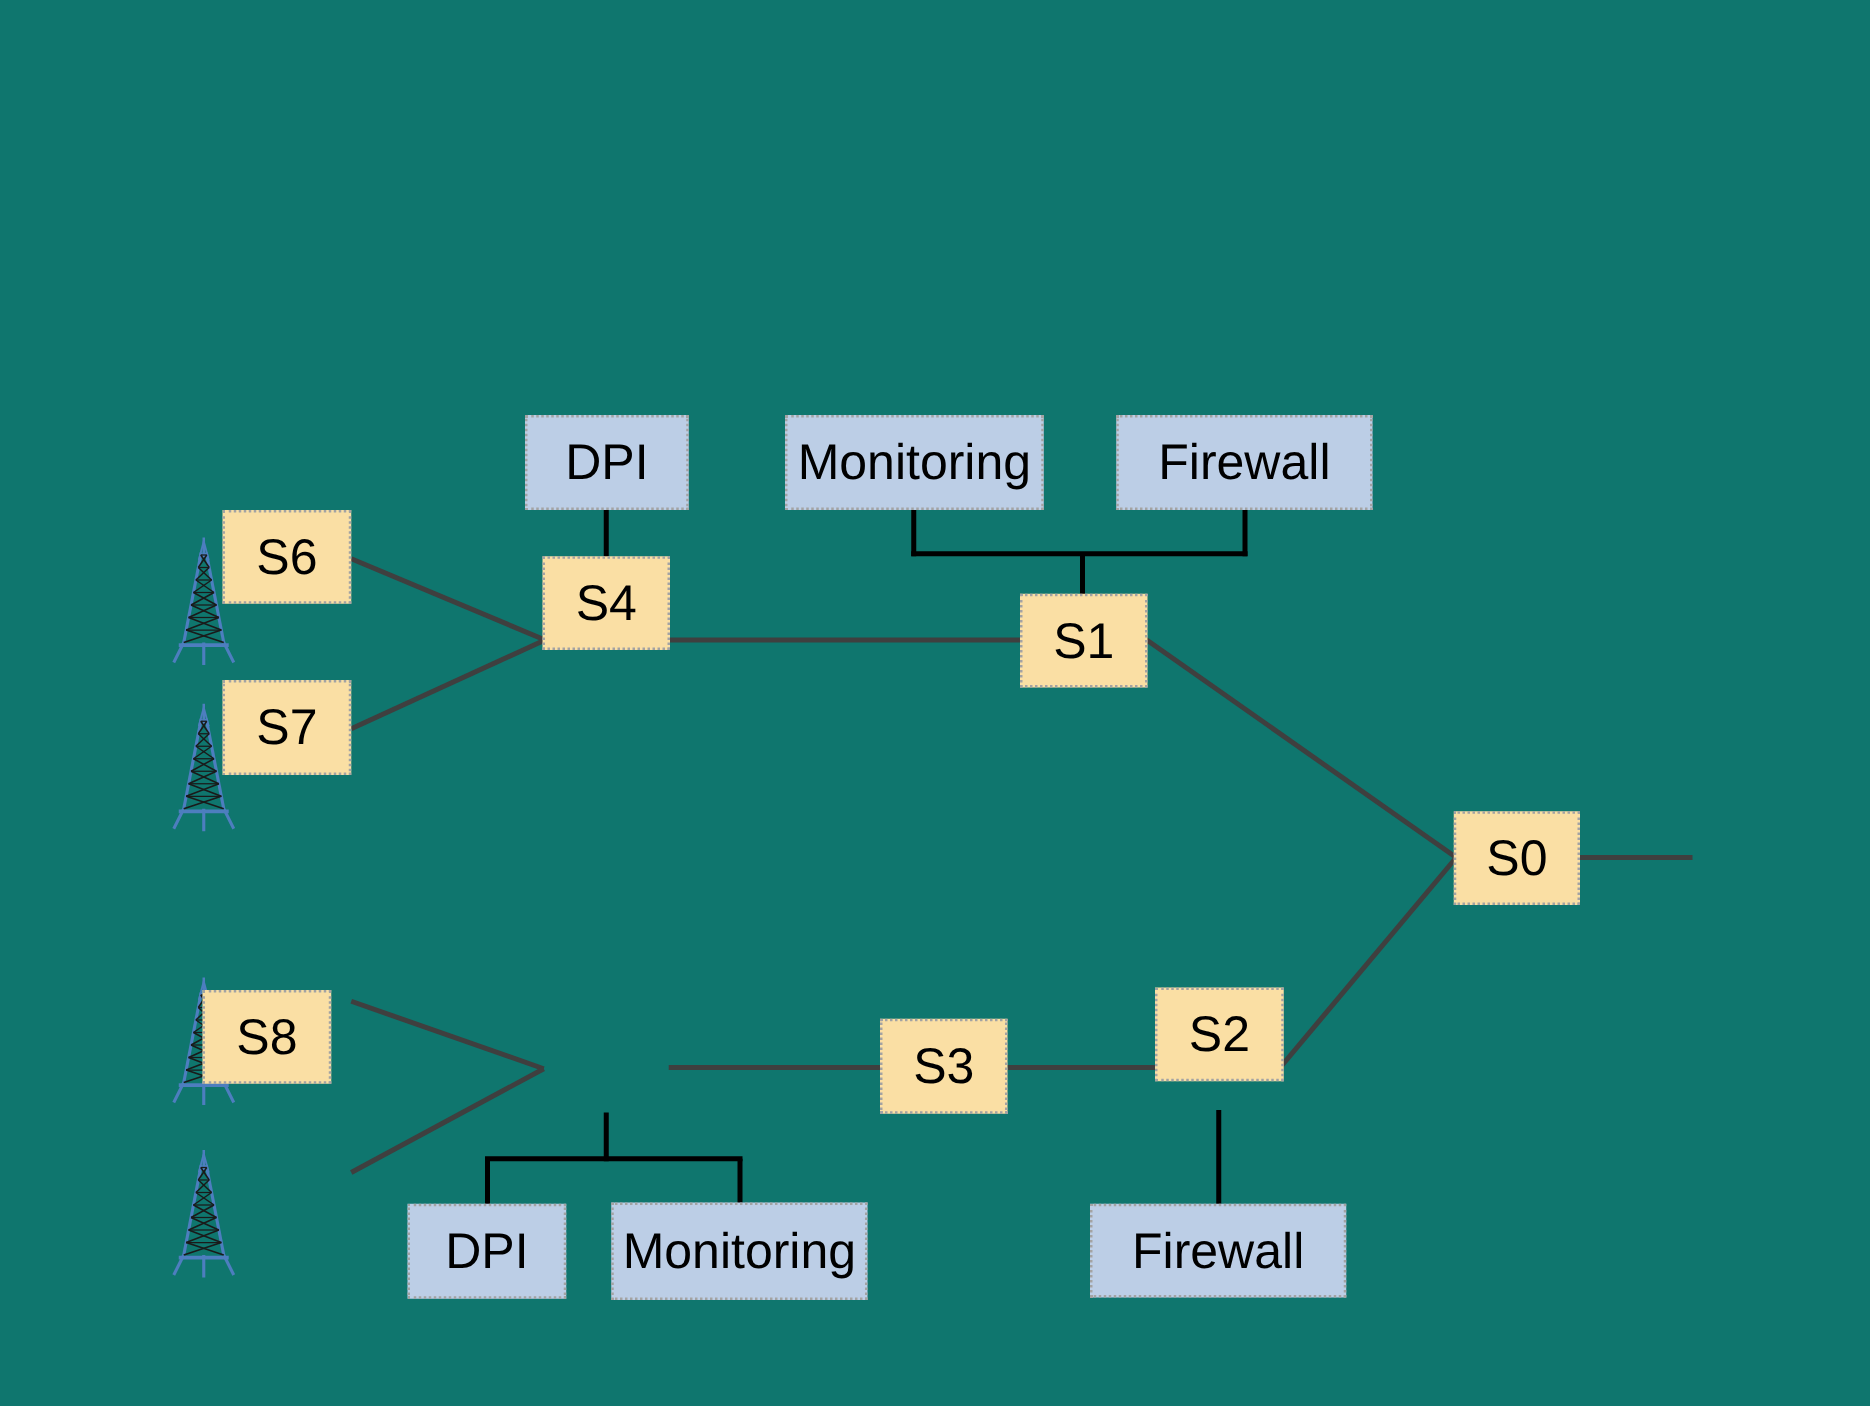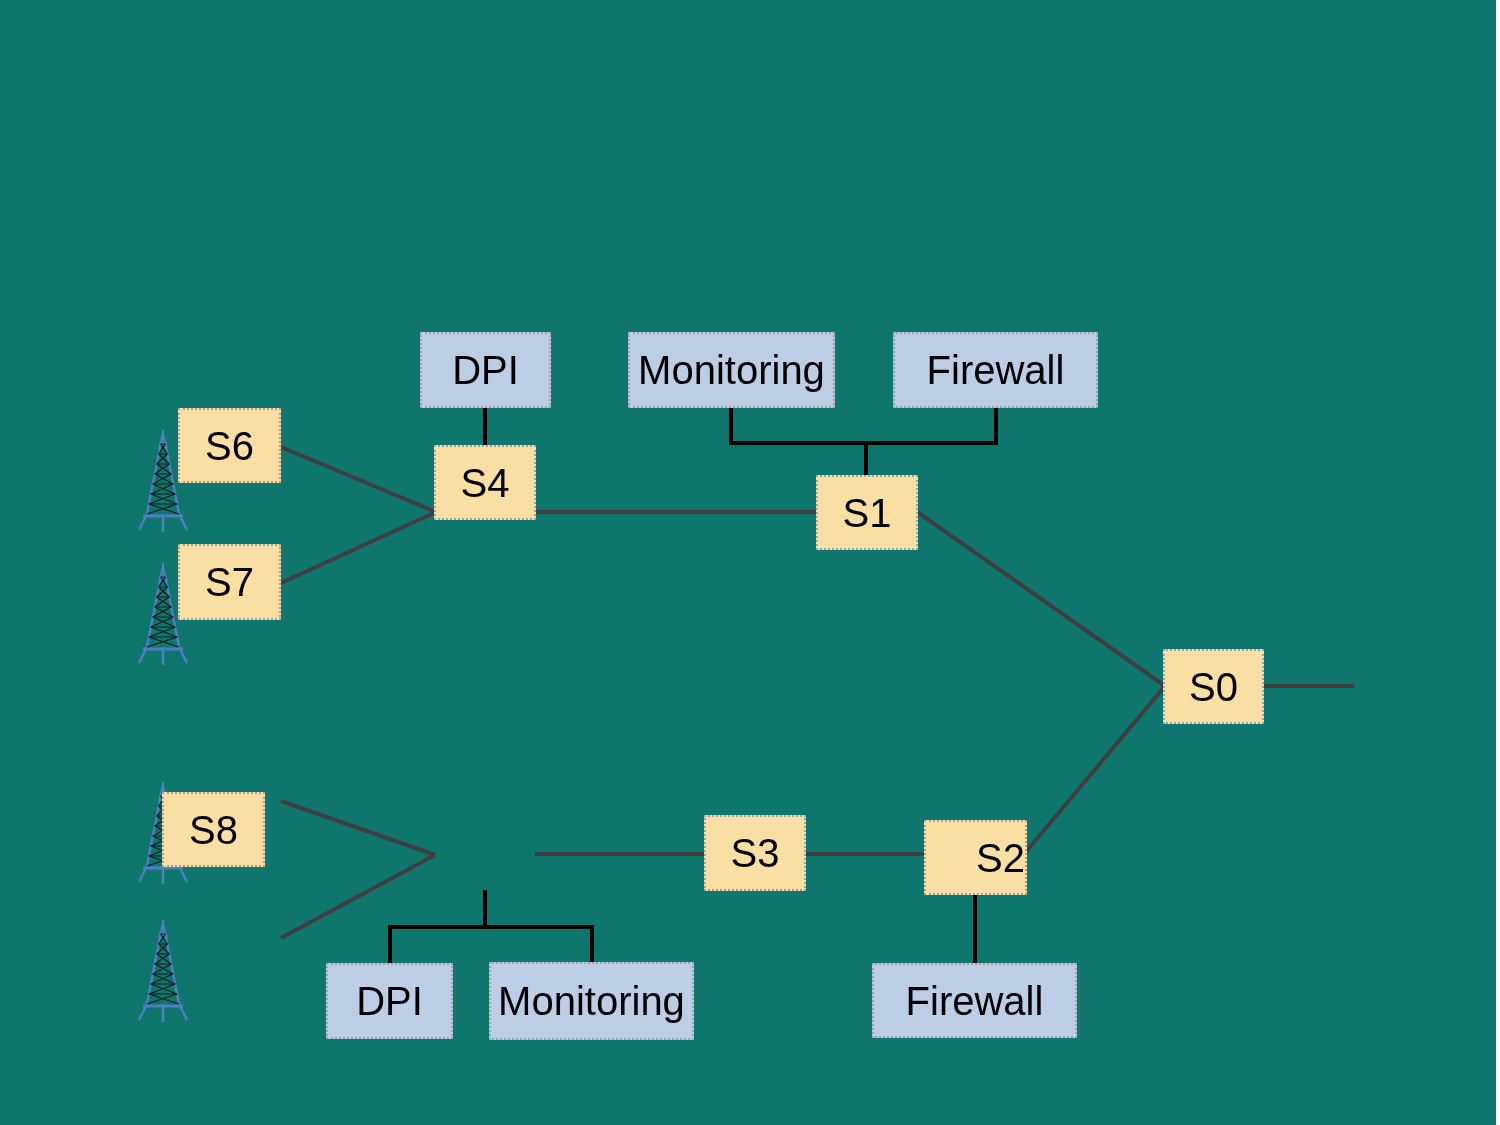--- a/index.html
+++ b/index.html
@@ -213,21 +213,21 @@
     </div>
     <div class="node switch" style="left: 1163px; top: 649px; width: 101px; height: 75px; align-items: center;">
       <span class="node-label">S0</span>
     </div>
     <div class="node switch" style="left: 162px; top: 763px; width: 103px; height: 75px; margin-top: 29px;">
       <span class="node-label">S8</span>
     </div>
     <div class="node switch" style="left: 704px; top: 815px; width: 102px; height: 76px;">
       <span class="node-label">S3</span>
     </div>
-    <div class="node switch" style="left: 924px; top: 820px; width: 103px; height: 75px; justify-content: flex-end;">
+    <div class="node switch" style="left: 924px; top: 790px; width: 103px; height: 75px;">
       <span class="node-label">S2</span>
     </div>
     <div class="node nf" style="left: 326px; top: 963px; width: 127px; height: 76px;">
       <span class="node-label">DPI</span>
     </div>
     <div class="node nf" style="left: 489px; top: 962px; width: 205px; height: 78px;">
       <span class="node-label">Monitoring</span>
     </div>
     <div class="node nf" style="left: 872px; top: 963px; width: 205px; height: 75px;">
       <span class="node-label">Firewall</span>

